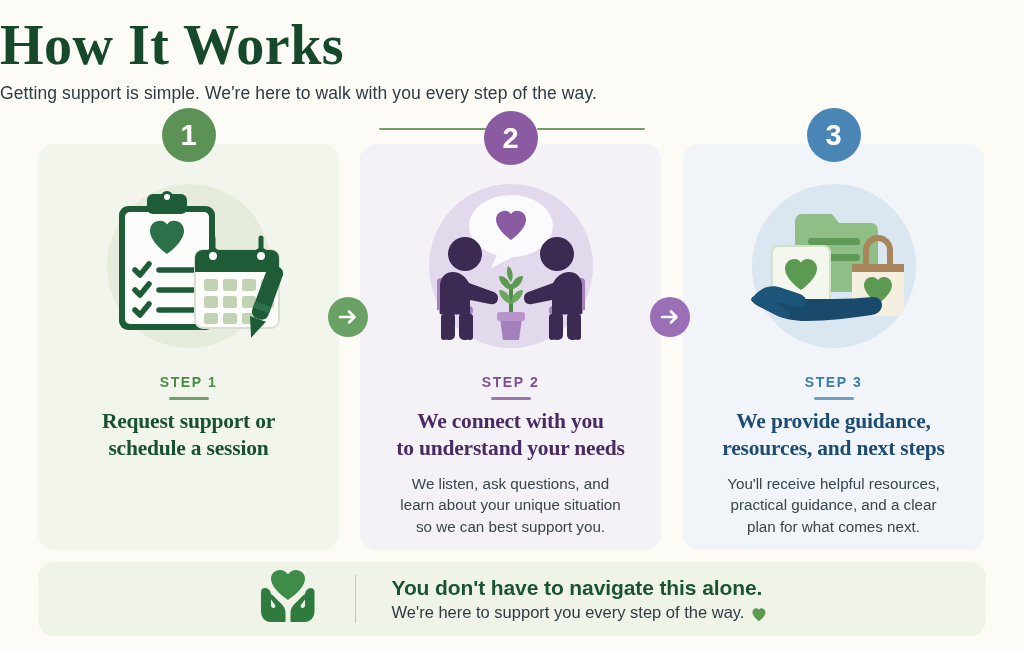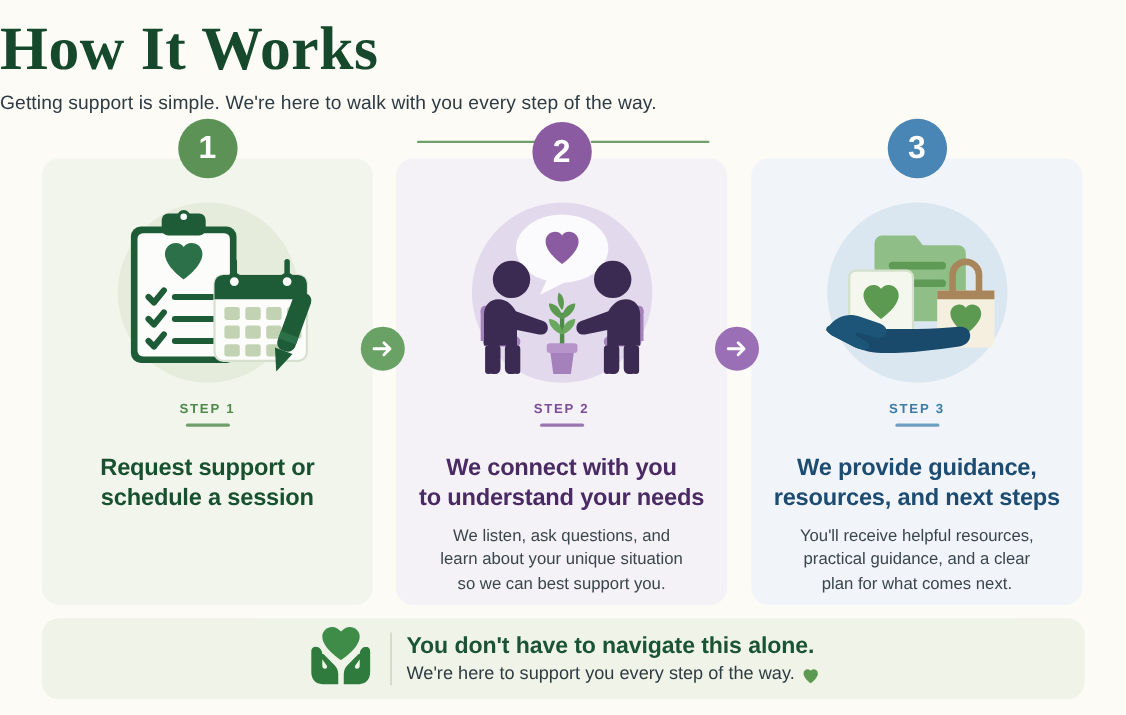--- a/index.html
+++ b/index.html
@@ -91,36 +91,37 @@
     height: 176px;
     display: flex;
     align-items: center;
     justify-content: center;
     margin-top: -10px;
   }
   .illus-wrap svg { display: block; }
 
   
   .step-label {
-    font-size: 12px;
+    font-size: 14px;
     font-weight: bold;
     letter-spacing: 1.6px;
-    margin-top: 10px;
+    margin-top: 20px;
   }
   .step-underline {
     width: 40px; height: 3px;
     margin: 7px auto 0;
     border-radius: 2px;
   }
   .card-heading {
     font-size: 21.5px;
     font-weight: bold;
     line-height: 1.25;
-    margin-top: 24px;
+    margin-top: 8px;
     letter-spacing: -0.2px;
+    font-family: Liberation Serif, serif;
   }
   .card-body {
     font-size: 15.2px;
     line-height: 1.42;
     color: #3a454c;
     margin-top: 11px;
   }
   .c1-accent { color: #4d8a4a; }
   .c1-dark   { color: #18512f; }
   .c2-accent { color: #7b4f96; }
@@ -149,21 +150,21 @@
     position: absolute;
     left: 38px;
     top: 562px;
     width: 948px;
     height: 74px;
     background: #f0f4e8;
     border-radius: 16px;
     display: flex;
     align-items: center;
     justify-content: center;
-    gap: 14px;
+    gap: 36px;
   }
   .footer-divider {
     width: 1px;
     height: 48px;
     background: #b9cbb0;
   }
   .footer-text { text-align: left; }
   .footer-title {
     font-size: 21px;
     font-weight: bold;

